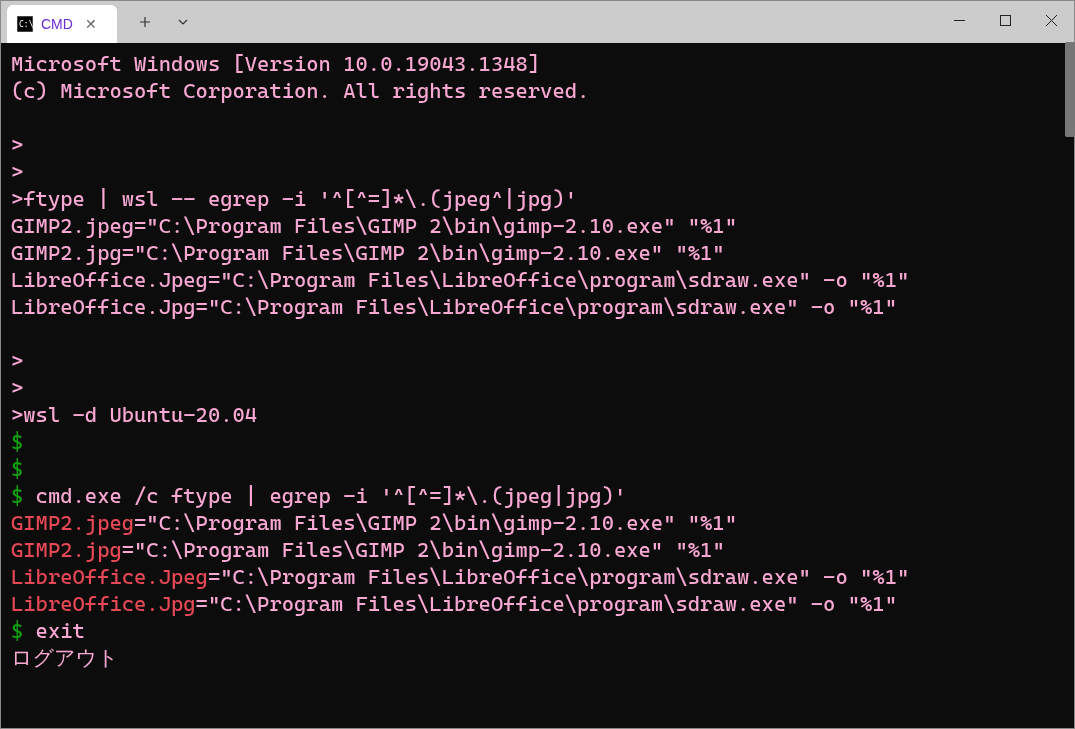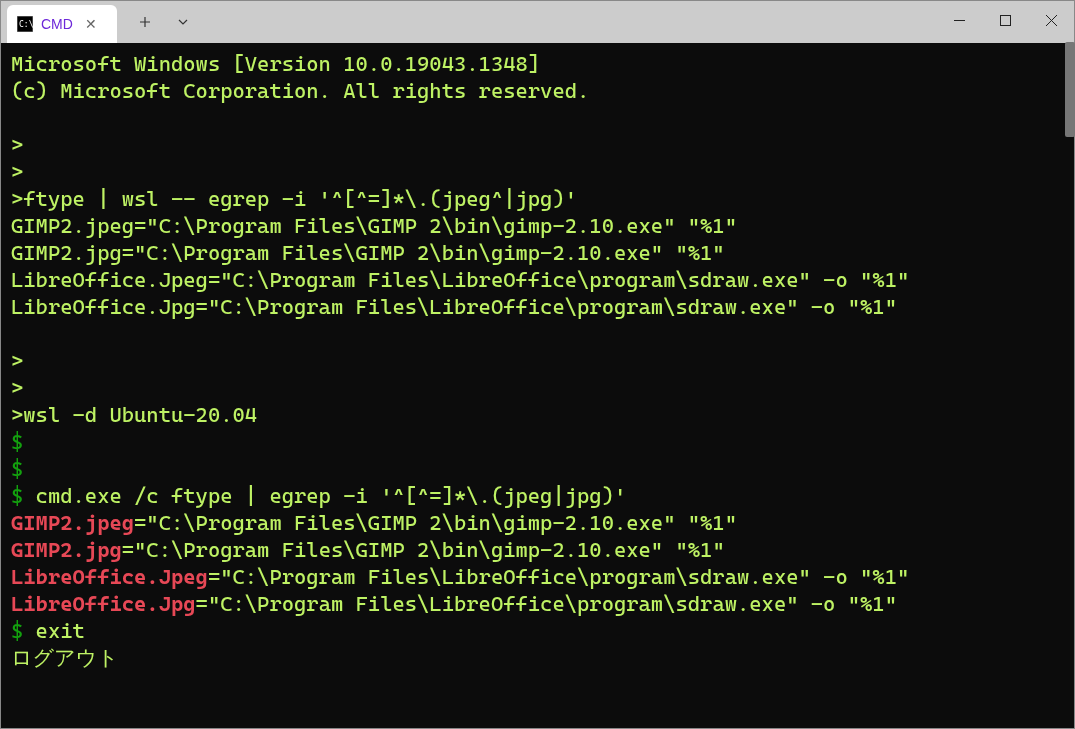--- a/index.html
+++ b/index.html
@@ -108,23 +108,23 @@
       background: #0c0c0c;
     }
     .terminal::-webkit-scrollbar-thumb {
       background: #555;
       border-radius: 2px;
     }
     .term-line {
       display: block;
       min-height: 27px;
     }
-    .fg-white { color: #bef264; }
+    .fg-white { color: #f9a8d4; }
     .fg-green { color: #13a10e; }
-    .fg-red { color: #e74856; font-weight: bold; }
+    .fg-red { color: #e74856; }
     .scrollbar-indicator {
       position: absolute;
       right: 0;
       top: 42px;
       width: 10px;
       height: 95px;
       background: #777;
       border-radius: 2px;
     }
   </style>

